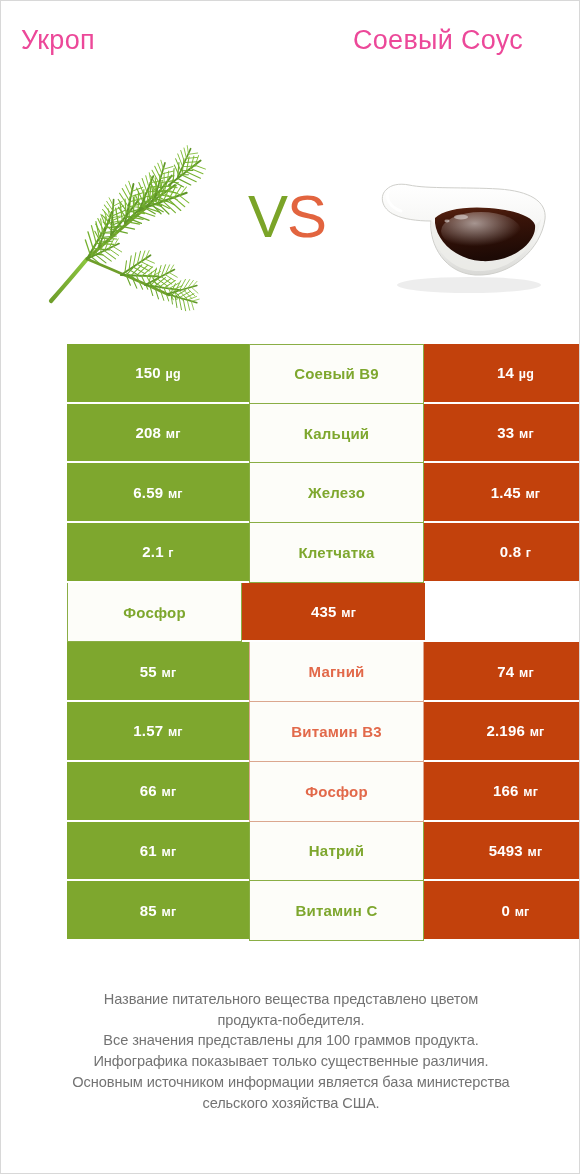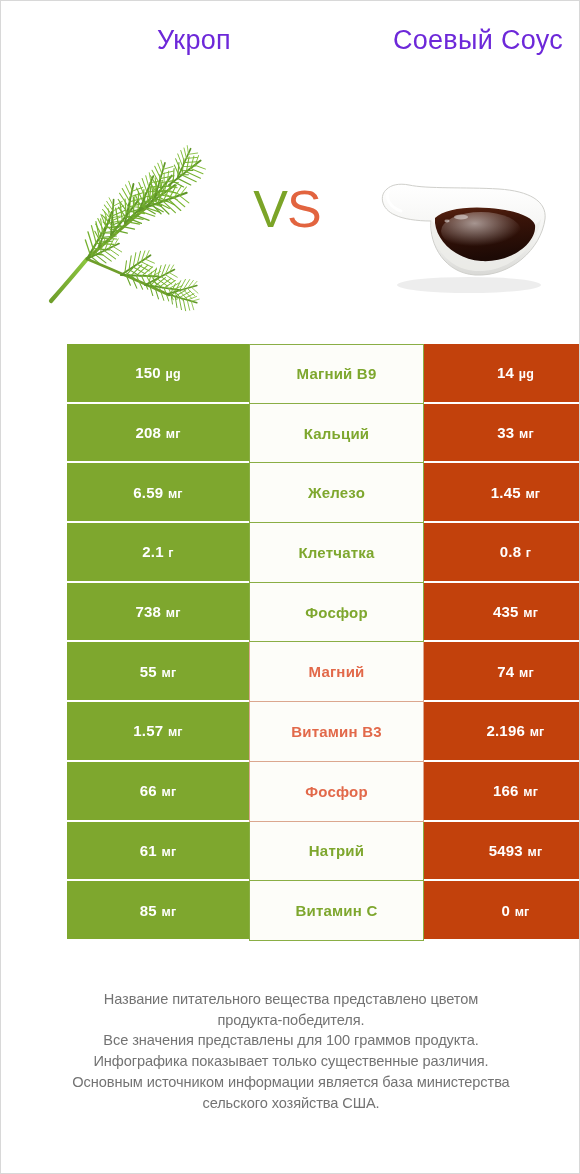--- a/index.html
+++ b/index.html
@@ -26,35 +26,35 @@
     left: 0;
     top: 0;
     width: 580px;
     height: 320px;
   }
   .title {
     position: absolute;
     top: 22px;
     font-size: 27px;
     font-weight: 300;
-    color: #6d28d9;
-    text-align: right;
+    color: #ec4899;
+    text-align: left;
     line-height: 1.32;
     letter-spacing: 0.3px;
   }
   .title-left  { left: 20px;  width: 210px; }
   .title-right { left: 352px; width: 210px; }
 
   .vs {
     position: absolute;
     left: 226px;
-    top: 158px;
+    top: 166px;
     width: 120px;
     height: 100px;
-    font-size: 52px;
+    font-size: 60px;
     font-weight: 400;
     line-height: 100px;
     text-align: center;
     letter-spacing: -1px;
   }
   .vs .v { color: #7ba428; }
   .vs .s { color: #e2643f; }
 
   .photo {
     position: absolute;
@@ -284,21 +284,21 @@
       </svg>
     </div>
   </div>
 
   <div class="table">
 
     <div class="row win-left">
       <div class="cell cell-left">
           <span class="val"><span>150</span><span class="unit"> µg</span></span>
         </div>
-      <div class="cell cell-mid">Магний B9</div>
+      <div class="cell cell-mid">Соевый B9</div>
       <div class="cell cell-right">
           <span class="val"><span>14</span><span class="unit"> µg</span></span>
         </div>
     </div>
 
     <div class="row win-left">
       <div class="cell cell-left">
           <span class="val"><span>208</span><span class="unit"> мг</span></span>
         </div>
       <div class="cell cell-mid">Кальций</div>
@@ -321,23 +321,20 @@
       <div class="cell cell-left">
           <span class="val"><span>2.1</span><span class="unit"> г</span></span>
         </div>
       <div class="cell cell-mid">Клетчатка</div>
       <div class="cell cell-right">
           <span class="val"><span>0.8</span><span class="unit"> г</span></span>
         </div>
     </div>
 
     <div class="row win-left">
-      <div class="cell cell-left">
-          <span class="val"><span>738</span><span class="unit"> мг</span></span>
-        </div>
       <div class="cell cell-mid">Фосфор</div>
       <div class="cell cell-right">
           <span class="val"><span>435</span><span class="unit"> мг</span></span>
         </div>
     </div>
 
     <div class="row win-right">
       <div class="cell cell-left">
           <span class="val"><span>55</span><span class="unit"> мг</span></span>
         </div>

